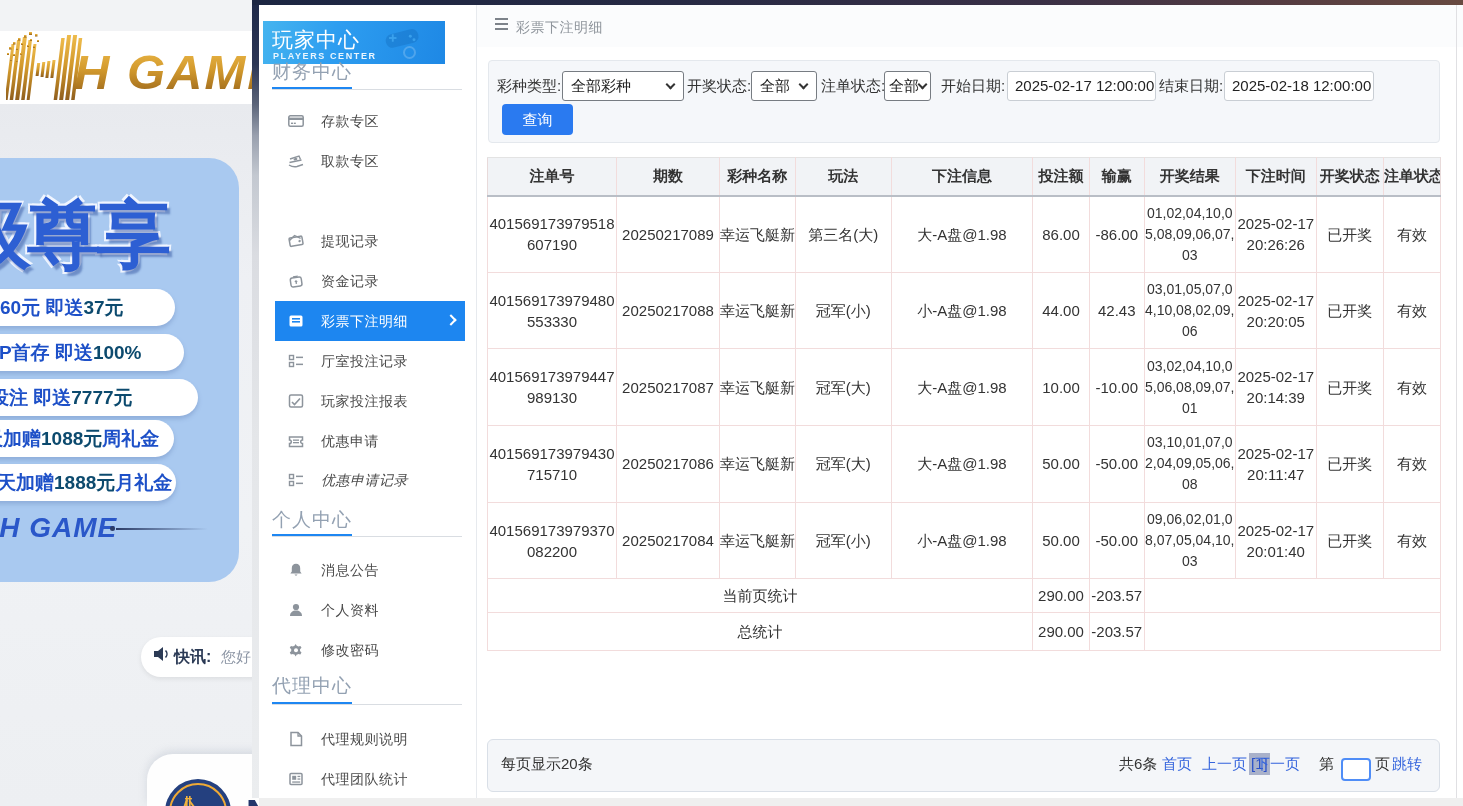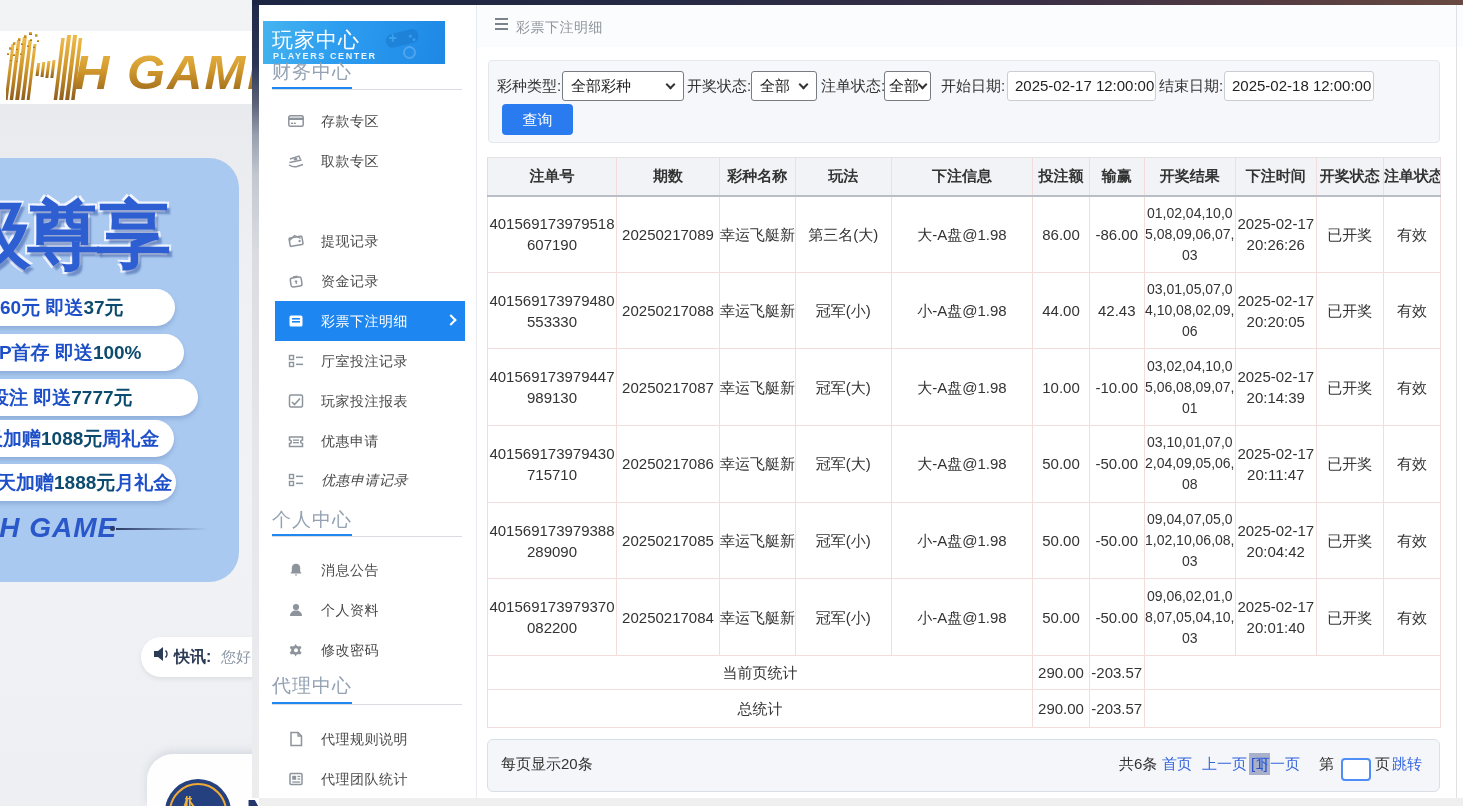--- a/index.html
+++ b/index.html
@@ -430,33 +430,20 @@
               <td>冠军(大)</td>
               <td>大-A盘@1.98</td>
               <td>50.00</td>
               <td>-50.00</td>
               <td class="res">03,10,01,07,0<br>2,04,09,05,06,<br>08</td>
               <td>2025-02-17<br>20:11:47</td>
               <td>已开奖</td>
               <td>有效</td>
             </tr>
           <tr class="dr">
-              <td>401569173979388<br>289090</td>
-              <td>20250217085</td>
-              <td>幸运飞艇新</td>
-              <td>冠军(小)</td>
-              <td>小-A盘@1.98</td>
-              <td>50.00</td>
-              <td>-50.00</td>
-              <td class="res">09,04,07,05,0<br>1,02,10,06,08,<br>03</td>
-              <td>2025-02-17<br>20:04:42</td>
-              <td>已开奖</td>
-              <td>有效</td>
-            </tr>
-          <tr class="dr">
               <td>401569173979370<br>082200</td>
               <td>20250217084</td>
               <td>幸运飞艇新</td>
               <td>冠军(小)</td>
               <td>小-A盘@1.98</td>
               <td>50.00</td>
               <td>-50.00</td>
               <td class="res">09,06,02,01,0<br>8,07,05,04,10,<br>03</td>
               <td>2025-02-17<br>20:01:40</td>
               <td>已开奖</td>

